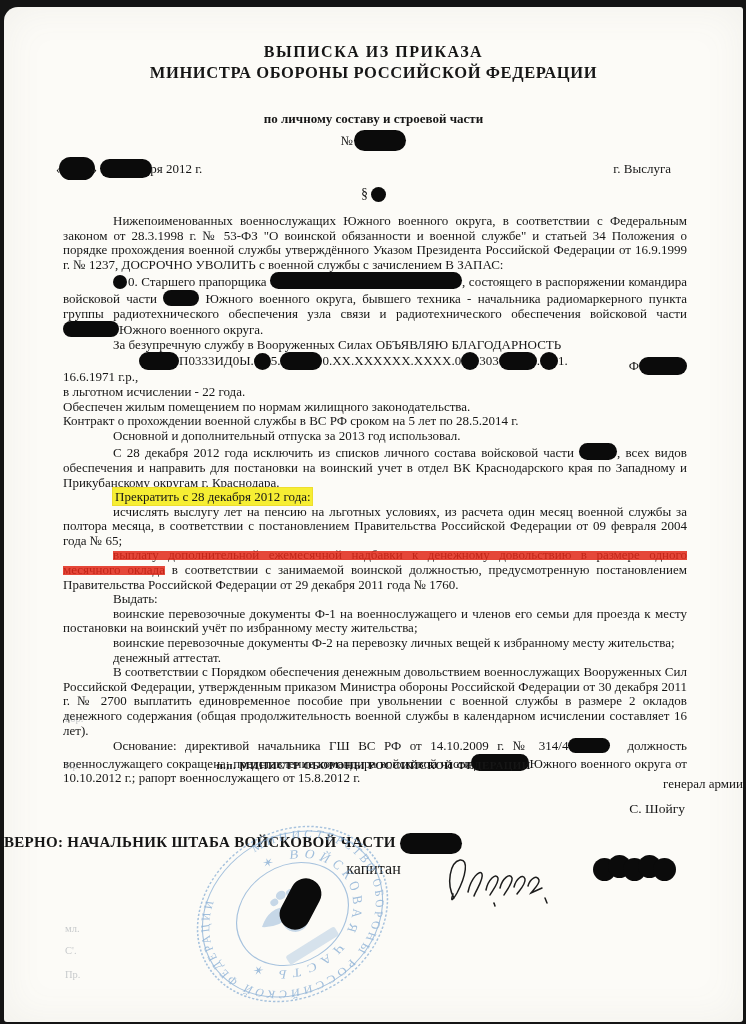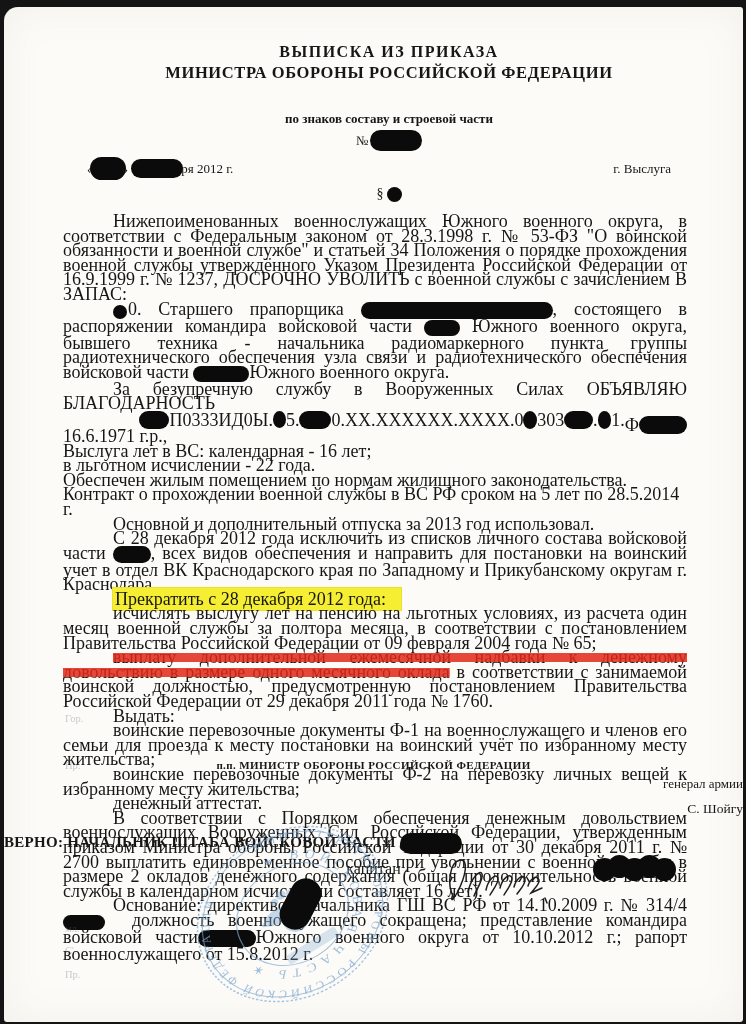--- a/index.html
+++ b/index.html
@@ -9,71 +9,71 @@
     font-family:"Liberation Serif","DejaVu Serif",serif;
     color:#161616;
   }
   .sheet{
     position:absolute;left:4px;top:7px;right:3px;bottom:2px;
     background:#fcfbf7;
     border-radius:14px 3px 3px 3px;
     box-shadow:inset 0 0 40px rgba(120,115,100,0.08);
   }
   
-  .doc-header{padding-top:36px;text-align:center;padding-left:31px;}
+  .doc-header{padding-top:36px;text-align:center;}
   .title-line1{font-weight:bold;font-size:16px;letter-spacing:1.5px;}
   .title-line2{font-weight:bold;font-size:16.5px;letter-spacing:0.6px;margin-top:2px;}
   .subtitle{font-weight:600;font-size:13px;margin-top:28px;}
   .number-line{font-size:13px;margin-top:3px;display:flex;justify-content:center;align-items:center;gap:1px;}
   .date-city{display:flex;justify-content:space-between;font-size:13px;padding:6px 72px 0 52px;align-items:center;}
   .section-line{font-size:14px;margin-top:6px;display:flex;justify-content:center;align-items:center;gap:3px;}
   
   .doc-body{
     margin:12px 56px 0 59px;
-    font-size:18px;line-height:14.6px;
+    font-size:13px;line-height:14.6px;
     text-align:justify;
   }
   .doc-body p{margin:0;text-indent:50px;}
   .id-line{margin-left:76px;text-indent:0 !important;display:flex;align-items:center;flex-wrap:nowrap;white-space:nowrap;}
   .id-right{margin-left:auto;position:relative;top:5px;display:flex;align-items:center;}
   .inset-block{margin-left:135px;text-indent:0 !important;text-align:left;}
   
   .blob{display:inline-block;background:#0b0b0b;vertical-align:text-bottom;border-radius:9px;}
   .blob.round{border-radius:50%;}
-  .hl{background:#f6ee33;padding:1px 15px 1px 2px;box-shadow:0 0 0 1px #eede2e;}
+  .hl{background:#f6ee33;padding:1px 1px 1px 2px;box-shadow:0 0 0 1px #eede2e;}
   .redstrike{
     text-decoration:line-through;
     text-decoration-color:rgba(224,39,24,0.85);
     text-decoration-thickness:9px;
   }
   
   .sig-block{position:absolute;left:0;right:0;top:752px;font-size:13px;}
   .pp-line{text-align:center;font-weight:bold;font-size:11px;letter-spacing:0.4px;}
   .rank1{text-align:right;margin-top:5px;}
-  .minister-name{text-align:right;margin-top:9px;font-size:13.5px;}
+  .minister-name{text-align:right;padding-right:58px;margin-top:9px;font-size:13.5px;}
   .verno-line{font-weight:600;font-size:15px;margin-top:16px;letter-spacing:0.3px;}
   .rank2{text-align:center;margin-top:6px;font-size:16px;}
   .stamp-wrap{position:absolute;left:186px;top:822px;width:205px;height:170px;transform:rotate(-32deg);opacity:0.85;}
   .stamp-wrap svg{width:100%;height:100%;}
   .stamp-redaction{position:absolute;left:281px;top:870px;width:31px;height:54px;background:#0b0b0b;border-radius:18px;transform:rotate(28deg);}
   .hand-sig{position:absolute;left:438px;top:841px;width:110px;height:60px;}
   .name-redaction{position:absolute;left:597px;top:848px;height:26px;display:flex;}
   .name-redaction i{display:block;width:23px;height:23px;background:#0b0b0b;border-radius:50%;margin-left:-8px;}
   .name-redaction i:nth-child(odd){margin-top:3px;}
   .ghost{position:absolute;left:61px;font-size:10.5px;color:#5b6674;opacity:0.33;font-family:"Liberation Serif",serif;}
 </style>
 </head>
 <body>
 
 <div class="sheet">
 
   <div class="doc-header">
     <div class="title-line1">ВЫПИСКА ИЗ ПРИКАЗА</div>
     <div class="title-line2">МИНИСТРА ОБОРОНЫ РОССИЙСКОЙ ФЕДЕРАЦИИ</div>
-    <div class="subtitle">по знаков составу и строевой части</div>
+    <div class="subtitle">по личному составу и строевой части</div>
     <div class="number-line">
       <span>№</span>
         <span class="blob" style="width:52px;height:21px;border-radius:11px;"></span>
     </div>
     <div class="date-city">
       <span style="display:flex;align-items:center;">
         <span>«</span><span class="blob" style="width:36px;height:23px;border-radius:12px;margin:0 -4px;"></span><span>»</span>&nbsp;<span class="blob" style="width:52px;height:19px;border-radius:10px;margin-right:-2px;"></span><span>ря 2012 г.</span>
       </span>
       <span>г. Выслуга</span>
     </div>
@@ -99,21 +99,20 @@
         <span class="blob" style="width:38px;height:18px;border-radius:10px;"></span>
         <span>.</span>
         <span class="blob" style="width:18px;height:18px;border-radius:50%;"></span>
         <span>1.</span>
       <span class="id-right">
           <span>Ф</span>
           <span class="blob" style="width:48px;height:18px;border-radius:10px;"></span>
         </span>
     </div>
     <p class="inset-block">16.6.1971 г.р.,</p>
-    <p class="inset-block">Выслуга лет в ВС: календарная - 16 лет;</p>
     <p class="inset-block">в льготном исчислении - 22 года.</p>
     <p class="inset-block">Обеспечен жилым помещением по нормам жилищного законодательства.</p>
     <p class="inset-block">Контракт о прохождении военной службы в ВС РФ сроком на 5 лет по 28.5.2014 г.</p>
     <p>Основной и дополнительный отпуска за 2013 год использовал.</p>
     <p><span>С 28 декабря 2012 года исключить из списков личного состава войсковой части</span> <span class="blob" style="width:38px;height:17px;"></span><span>, всех видов обеспечения и направить для постановки на воинский учет в отдел ВК Краснодарского  края  по Западному и  Прикубанскому  округам  г. Краснодара.</span></p>
     <p><span class="hl">Прекратить с 28 декабря 2012 года:</span></p>
     <p>исчислять выслугу лет на пенсию на льготных условиях, из расчета один месяц военной службы за полтора месяца, в соответствии с постановлением Правительства Российской Федерации от 09 февраля 2004 года № 65;</p>
     <p><span class="redstrike">выплату дополнительной ежемесячной надбавки к денежному довольствию в размере одного месячного оклада</span><span> в соответствии с занимаемой воинской должностью, предусмотренную постановлением Правительства Российской Федерации от 29 декабря 2011 года № 1760.</span></p>
     <p>Выдать:</p>
     <p>воинские перевозочные документы Ф-1 на военнослужащего и членов его семьи для проезда к месту постановки на воинский учёт по избранному месту жительства;</p>

